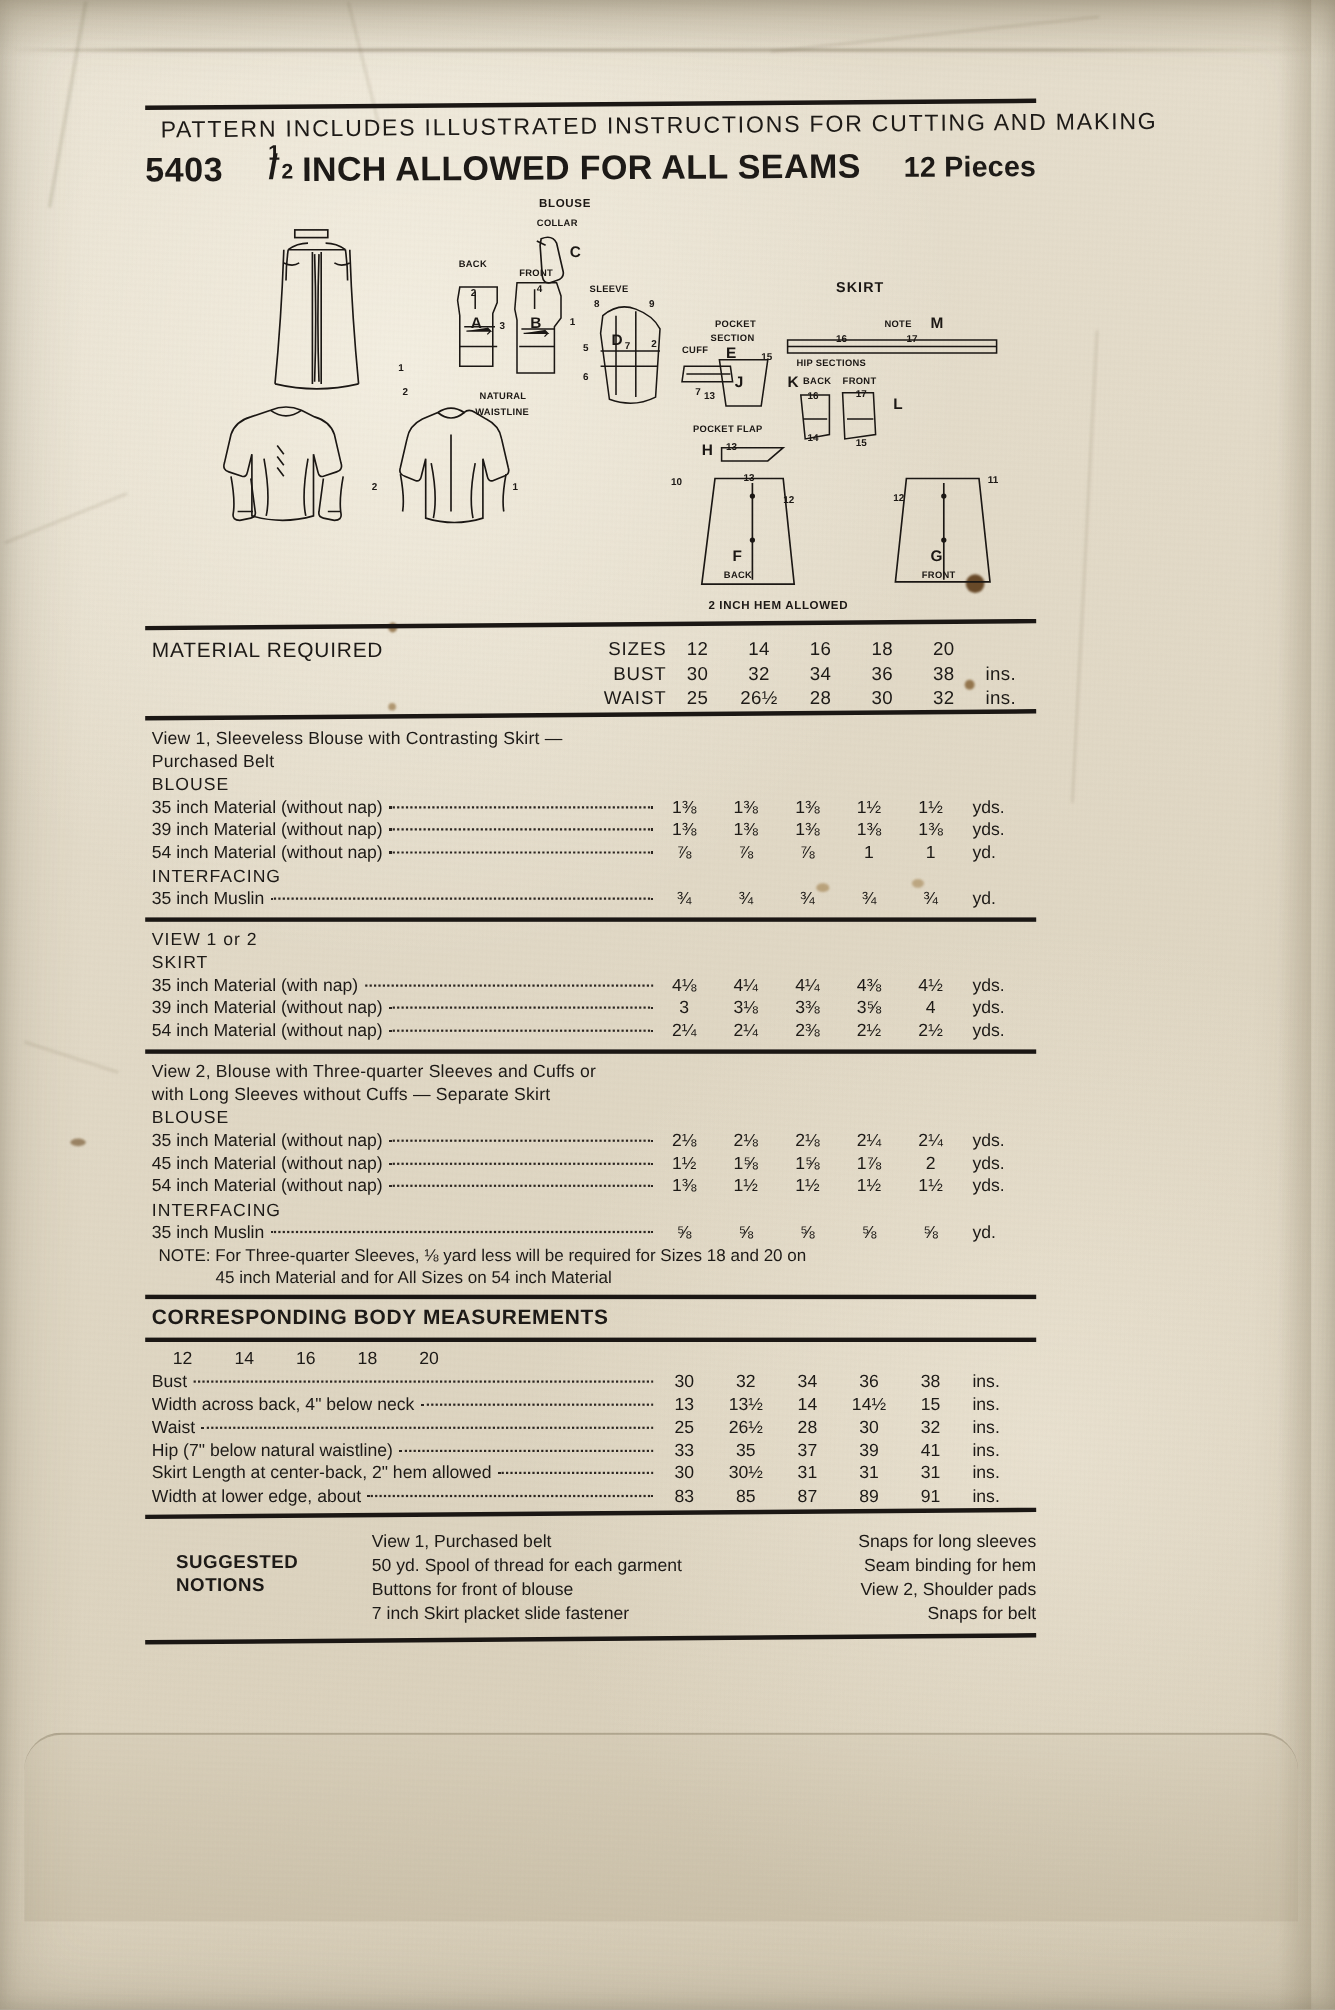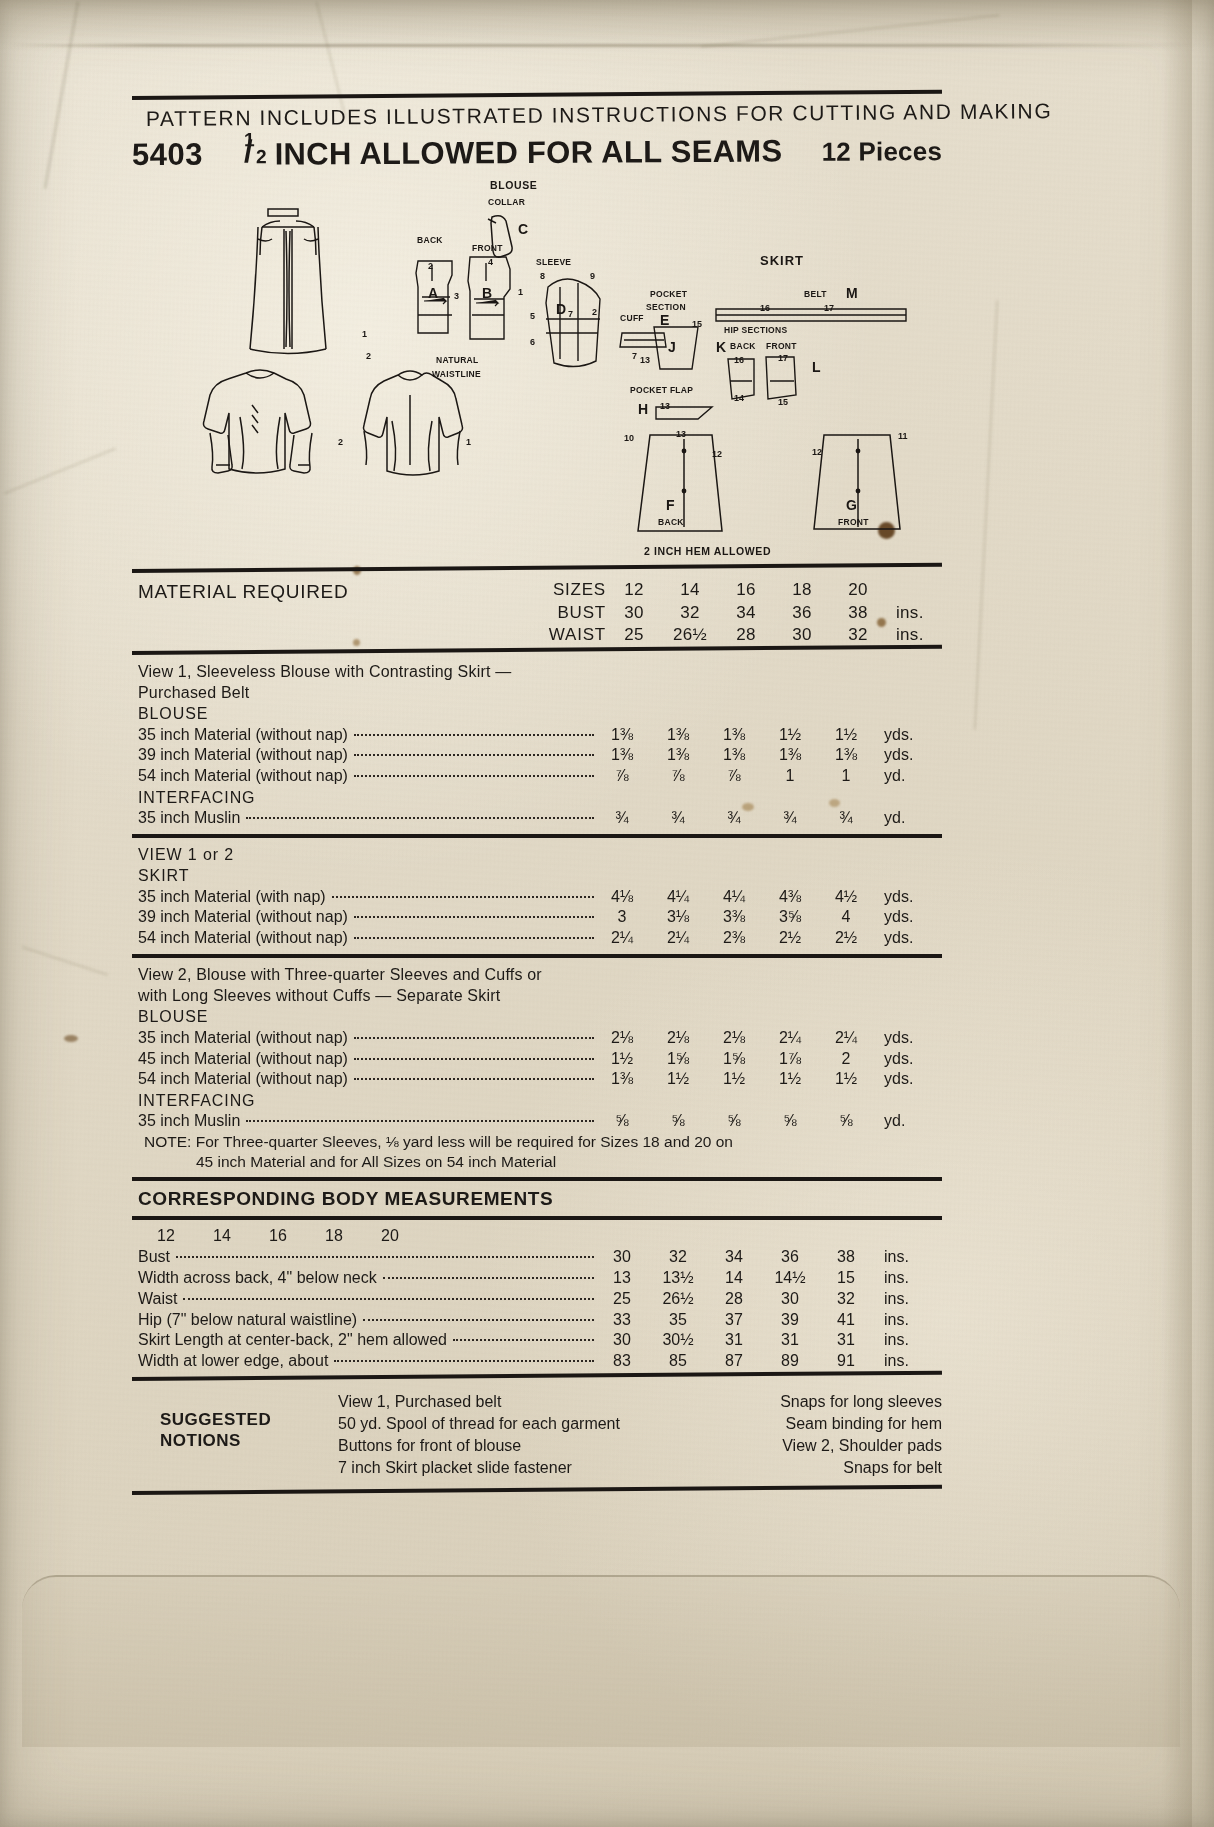--- a/index.html
+++ b/index.html
@@ -385,21 +385,21 @@
       <svg style="position:absolute; left:484px; top:148px;" width="56" height="30" viewBox="0 0 56 30">
         <g fill="none" stroke="#1b1714" stroke-width="1.4">
           <path d="M6 6 h42 l2 14 h-46 z"></path>
           <path d="M8 13 h40"></path>
         </g>
       </svg>
       <div class="lbl piece" style="left:528px; top:133px;">E</div>
       <div class="lbl num" style="left:500px; top:172px;">7</div>
 
       <div class="lbl big" style="left:628px; top:74px;">SKIRT</div>
-      <div class="lbl sm" style="left:672px; top:110px;">BELT</div>
+      <div class="lbl sm" style="left:672px; top:110px;">NOTE</div>
       <svg style="position:absolute; left:580px; top:124px;" width="200" height="26" viewBox="0 0 200 26">
         <g fill="none" stroke="#1b1714" stroke-width="1.4">
           <path d="M4 6 h190 v12 h-190 z"></path>
           <path d="M4 12 h190"></path>
         </g>
       </svg>
       <div class="lbl piece" style="left:714px; top:106px;">M</div>
       <div class="lbl num" style="left:628px; top:124px;">16</div>
       <div class="lbl num" style="left:692px; top:124px;">17</div>
 
@@ -445,21 +445,21 @@
           <path d="M22 6 h62 l10 96 h-84 z"></path>
           <path d="M56 10 v88"></path>
         </g>
         <g fill="#1b1714">
           <circle cx="56" cy="22" r="2.4"></circle>
             <circle cx="56" cy="62" r="2.4"></circle>
         </g>
       </svg>
       <div class="lbl piece" style="left:534px; top:318px;">F</div>
       <div class="lbl sm" style="left:526px; top:338px;">BACK</div>
-      <div class="lbl num" style="left:492px; top:254px;">10</div>
+      <div class="lbl num" style="left:478px; top:254px;">10</div>
       <div class="lbl num" style="left:544px; top:250px;">13</div>
       <div class="lbl num" style="left:580px; top:270px;">12</div>
 
       <svg style="position:absolute; left:672px; top:248px;" width="110" height="112" viewBox="0 0 110 112">
         <g fill="none" stroke="#1b1714" stroke-width="1.5">
           <path d="M20 8 h66 l10 94 h-86 z"></path>
           <path d="M54 12 v88"></path>
         </g>
         <g fill="#1b1714">
           <circle cx="54" cy="24" r="2.4"></circle>

